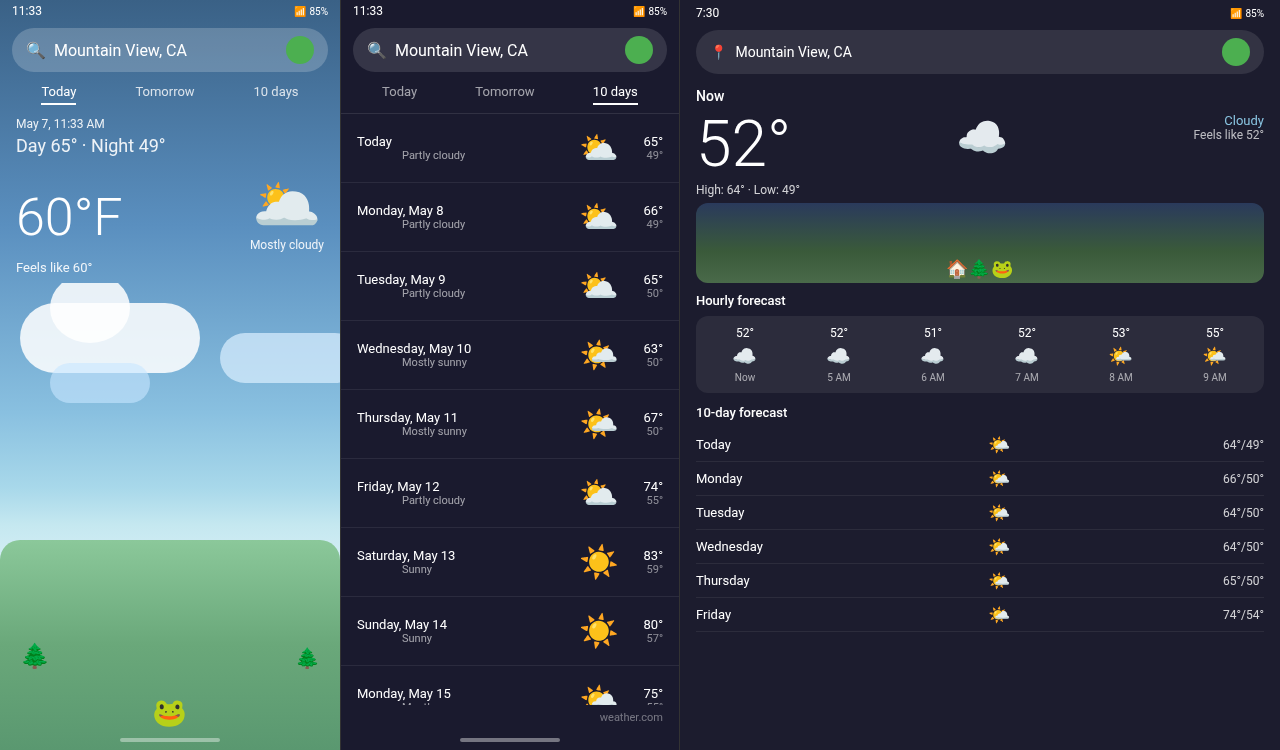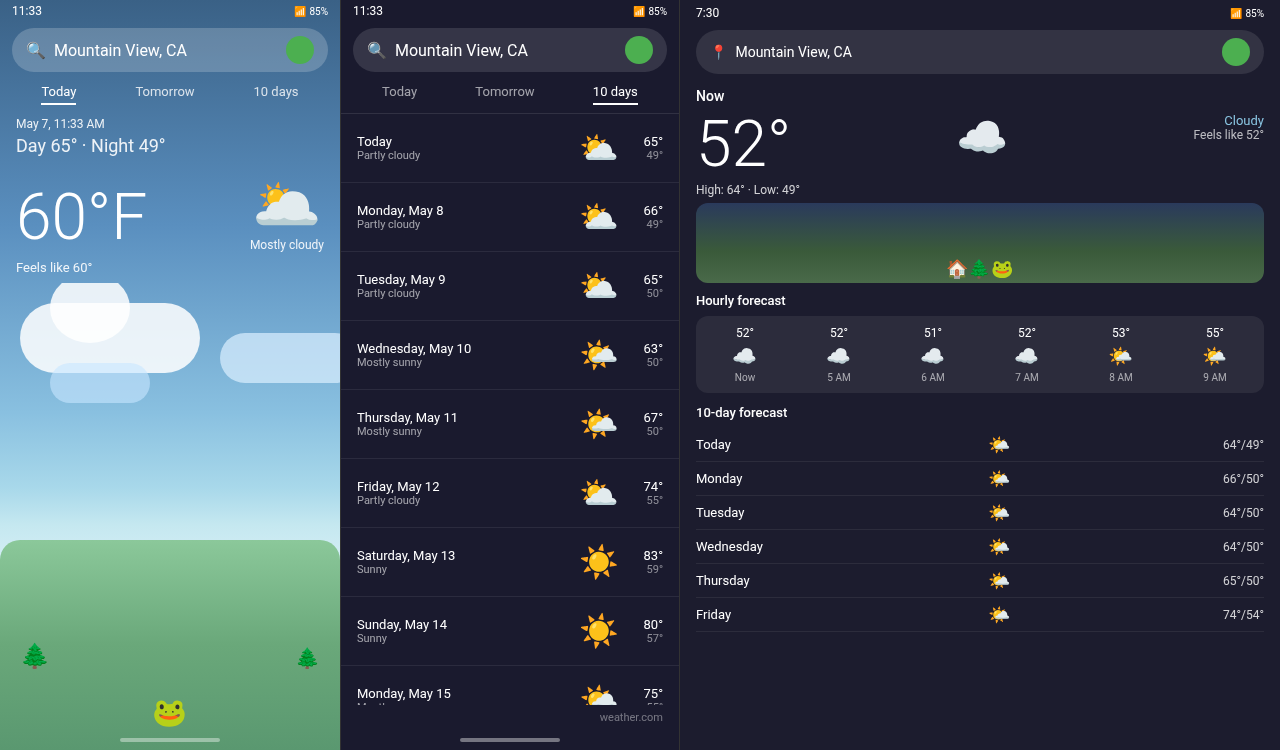--- a/index.html
+++ b/index.html
@@ -73,21 +73,21 @@
       font-size: 18px;
       padding: 2px 16px 8px;
     }
     .panel1-weather-main {
       display: flex;
       align-items: center;
       justify-content: space-between;
       padding: 8px 16px;
     }
     .panel1-big-temp {
-      font-size: 64px;
+      font-size: 52px;
       font-weight: 300;
       color: #fff;
       line-height: 1;
       margin-top: 12px;
     }
     .panel1-feels-like {
       color: rgba(255,255,255,0.9);
       font-size: 13px;
       padding: 0 16px 8px;
     }
@@ -161,20 +161,21 @@
     .forecast-day-info {
       flex: 1;
     }
     .forecast-day-name {
       color: #fff;
       font-size: 13px;
     }
     .forecast-day-condition {
       color: rgba(255,255,255,0.6);
       font-size: 11px;
+      margin-left: 45px;
     }
     .forecast-icon {
       width: 48px;
       height: 48px;
       display: flex;
       align-items: center;
       justify-content: center;
       font-size: 32px;
     }
     .forecast-temps {

